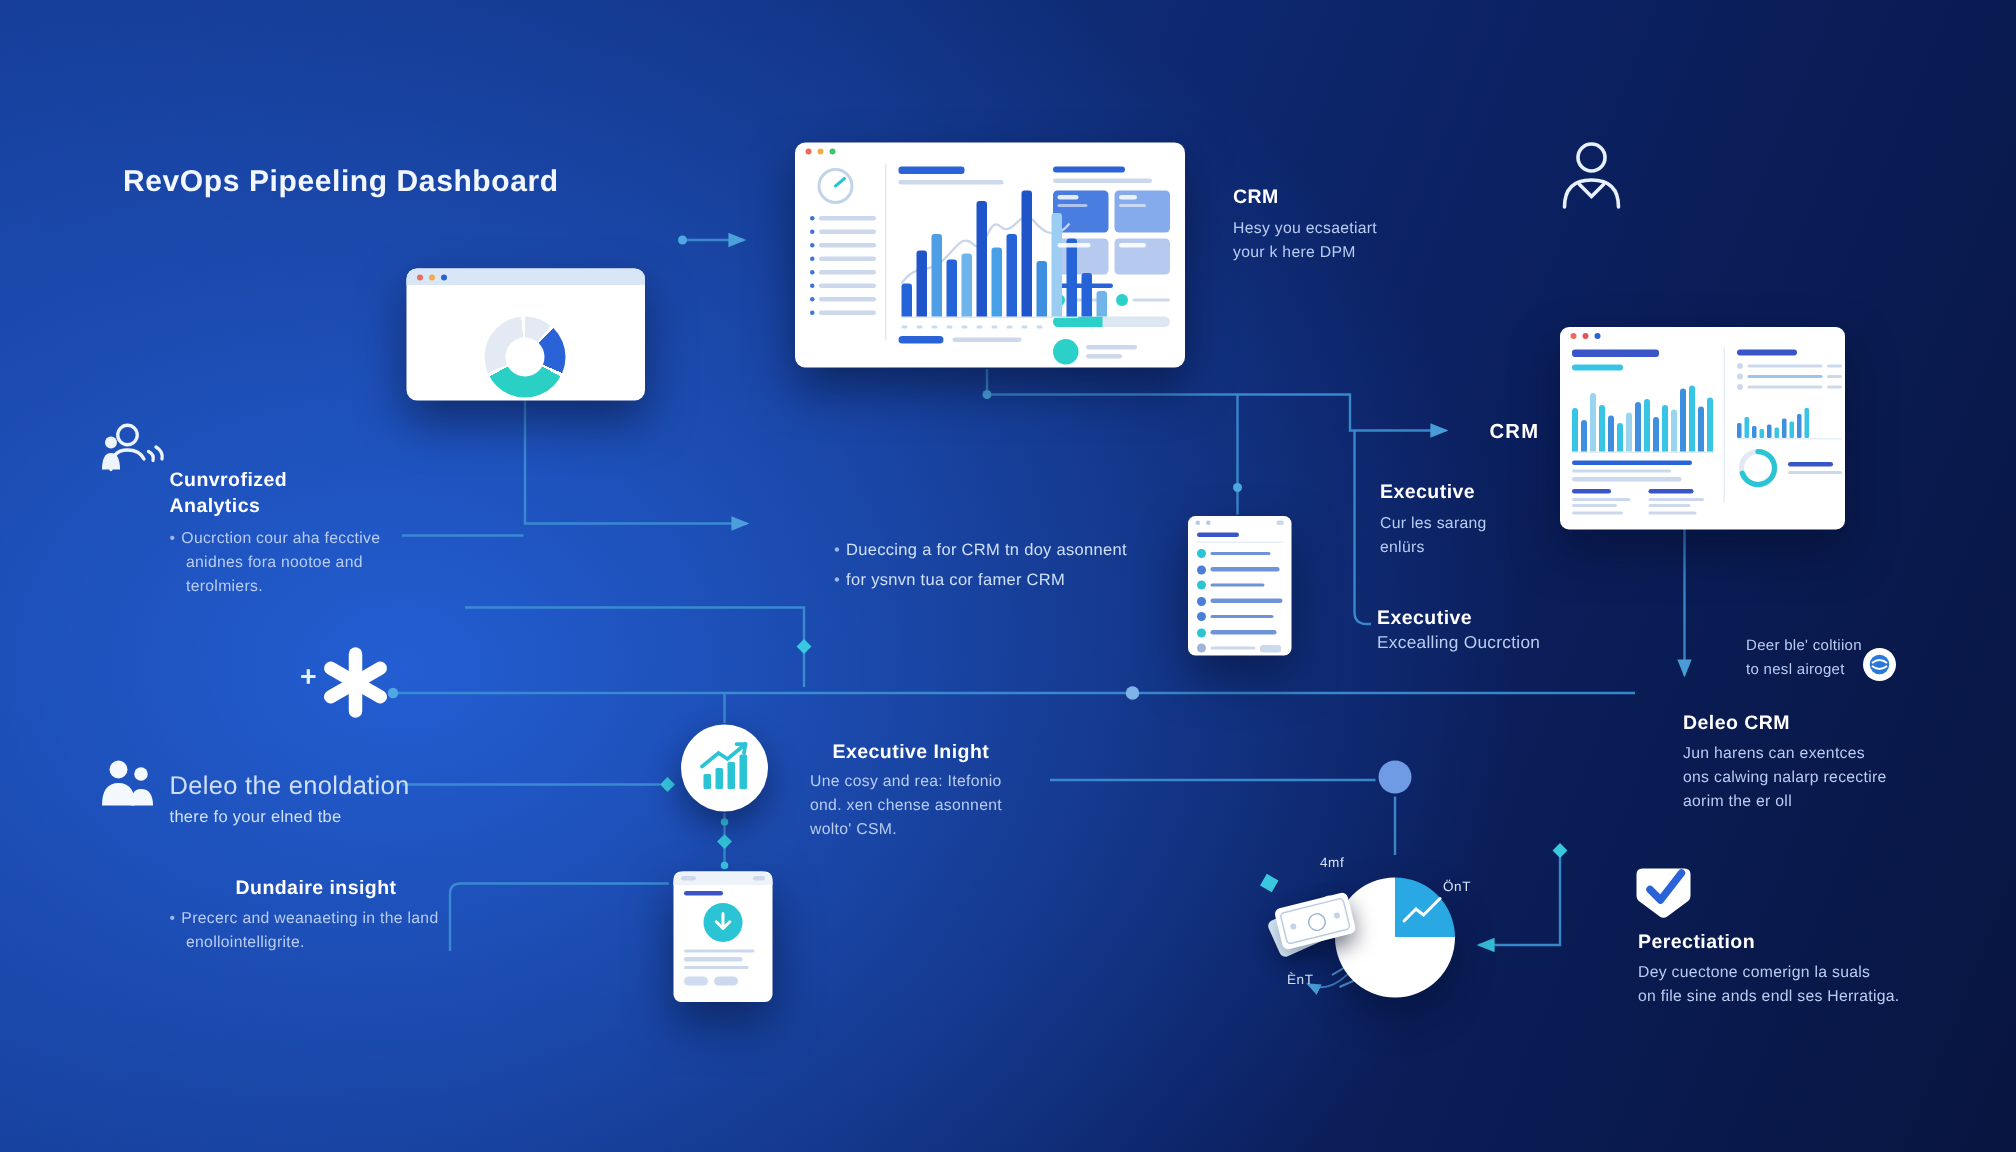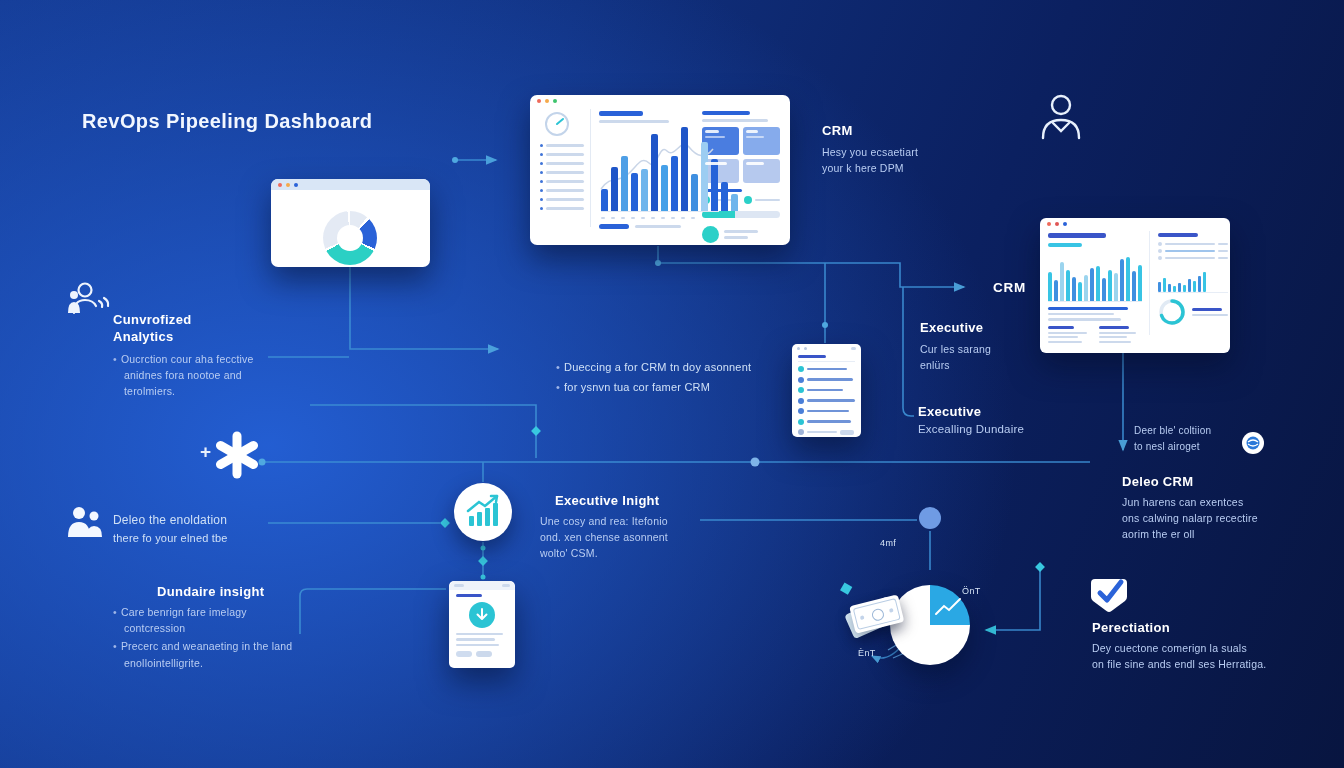--- a/index.html
+++ b/index.html
@@ -395,24 +395,24 @@
       <div style="display:flex;gap:3px;align-items:center;">
           <span style="width:6px;height:6px;border-radius:50%;background:#9fb4d8;"></span>
           <span class="ph" style="width:30px;height:2.5px;"></span>
           <span class="ph" style="width:14px;height:5px;border-radius:2px;"></span>
         </div>
     </div>
   </div>
 
   <div class="abs" style="left:918px;top:404px;width:160px;">
     <div class="h">Executive</div>
-    <div class="t" style="font-size:11.5px;">Excealling Dundaire</div>
-  </div>
-
-  <div class="abs" style="left:1134px;top:423px;width:110px;">
+    <div class="t" style="font-size:11.5px;">Excealling Oucrction</div>
+  </div>
+
+  <div class="abs" style="left:1164px;top:423px;width:110px;">
     <div class="t" style="font-size:10px;">Deer ble' coltiion</div>
     <div class="t" style="font-size:10px;">to nesl airoget</div>
   </div>
   <svg class="abs" style="left:1241px;top:431px;" width="24" height="24" viewBox="0 0 24 24">
     <circle cx="12" cy="12" r="11" fill="#ffffff"></circle>
     <circle cx="12" cy="12" r="6.5" fill="#2a78d8"></circle>
     <path d="M7,11 q5,-4 10,0 M7,13 q5,4 10,0" stroke="#ffffff" stroke-width="1.3" fill="none"></path>
   </svg>
 
   <div class="abs" style="left:1122px;top:474px;width:180px;">
@@ -453,27 +453,26 @@
 
   <svg class="abs" style="left:66px;top:505px;" width="40" height="34" viewBox="0 0 40 34">
     <g fill="#f4f8ff">
       <circle cx="13" cy="8" r="6"></circle>
       <path d="M2,32 Q2,17 13,17 Q24,17 24,32 Z"></path>
       <circle cx="28" cy="11" r="4.5"></circle>
       <path d="M21,32 Q21,21 28,21 Q36,21 36,32 Z"></path>
     </g>
   </svg>
   <div class="abs" style="left:113px;top:511px;width:170px;">
-    <div class="t" style="font-size:12px;color:#cfe0f6;">Deleo the enoldation</div>
+    <div class="t" style="font-size:17px;color:#cfe0f6;">Deleo the enoldation</div>
     <div class="t" style="font-size:11px;color:#cfe0f6;">there fo your elned tbe</div>
   </div>
 
   <div class="abs" style="left:113px;top:584px;width:185px;">
     <div class="h" style="margin-bottom:3px;padding-left:44px;">Dundaire insight</div>
-    <div class="t bullet" style="margin-bottom:2px;">Care benrign fare imelagy contcression</div>
     <div class="t bullet">Precerc and weanaeting in the land enollointelligrite.</div>
   </div>
 
   <div class="abs win" style="left:449px;top:581px;width:66px;height:87px;border-radius:5px;">
     <div class="tbar" style="height:9px;background:#eef3fa;padding:0 5px;">
       <span class="ph" style="width:10px;height:2.5px;"></span>
         <span style="flex:1;"></span>
         <span class="ph" style="width:8px;height:2.5px;"></span>
     </div>
     <div style="padding:4px 7px;">
@@ -490,21 +489,21 @@
           <span class="ph" style="width:16px;height:6px;border-radius:3px;background:#cfdcef;"></span>
           <span class="ph" style="width:16px;height:6px;border-radius:3px;"></span>
         </div>
     </div>
   </div>
 
   <div class="abs pie" style="left: 890px; top: 585px; width: 80px; height: 80px; background: conic-gradient(rgb(42, 168, 228) 0%, rgb(42, 168, 228) 25%, rgb(255, 255, 255) 25%, rgb(255, 255, 255) 100%);"></div>
   <svg class="abs" style="left:934px;top:596px;" width="30" height="22" viewBox="0 0 30 22">
     <path d="M2,18 L10,10 L15,14 L26,3" stroke="#ffffff" stroke-width="2" fill="none" stroke-linecap="round"></path>
   </svg>
-  <div class="abs lbl" style="left:880px;top:538px;">4mf</div>
+  <div class="abs lbl" style="left:880px;top:570px;">4mf</div>
   <div class="abs lbl" style="left:962px;top:586px;">ÖnT</div>
   <div class="abs lbl" style="left:858px;top:648px;">ÈnT</div>
   <div class="abs" style="left:852px;top:600px;width:50px;height:30px;transform:rotate(-14deg);">
     <div class="abs" style="left:-5px;top:3px;width:48px;height:26px;background:#d9ecf8;border-radius:4px;transform:rotate(-10deg);box-shadow:0 6px 14px rgba(3,12,40,.35);"></div>
     <div class="abs" style="left:0;top:0;width:50px;height:28px;background:#ffffff;border-radius:4px;box-shadow:0 6px 14px rgba(3,12,40,.35);">
       <div class="abs" style="left:3px;top:3px;right:3px;bottom:3px;border:1px solid #b9cde4;border-radius:3px;"></div>
       <div class="abs" style="left:20px;top:9px;width:10px;height:10px;border:1.5px solid #9db8d8;border-radius:50%;"></div>
       <div class="abs" style="left:8px;top:12px;width:4px;height:4px;background:#c3d4ea;border-radius:50%;"></div>
       <div class="abs" style="right:8px;top:12px;width:4px;height:4px;background:#c3d4ea;border-radius:50%;"></div>
     </div>

